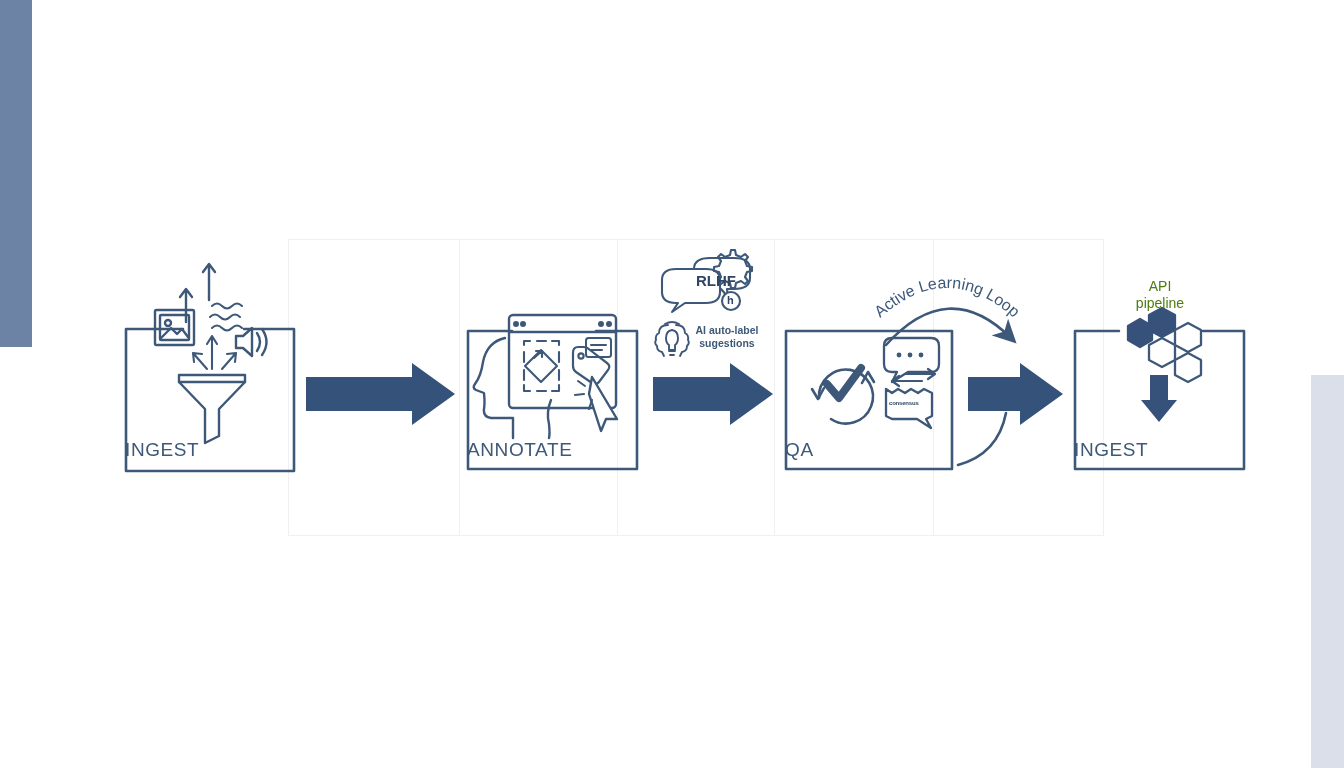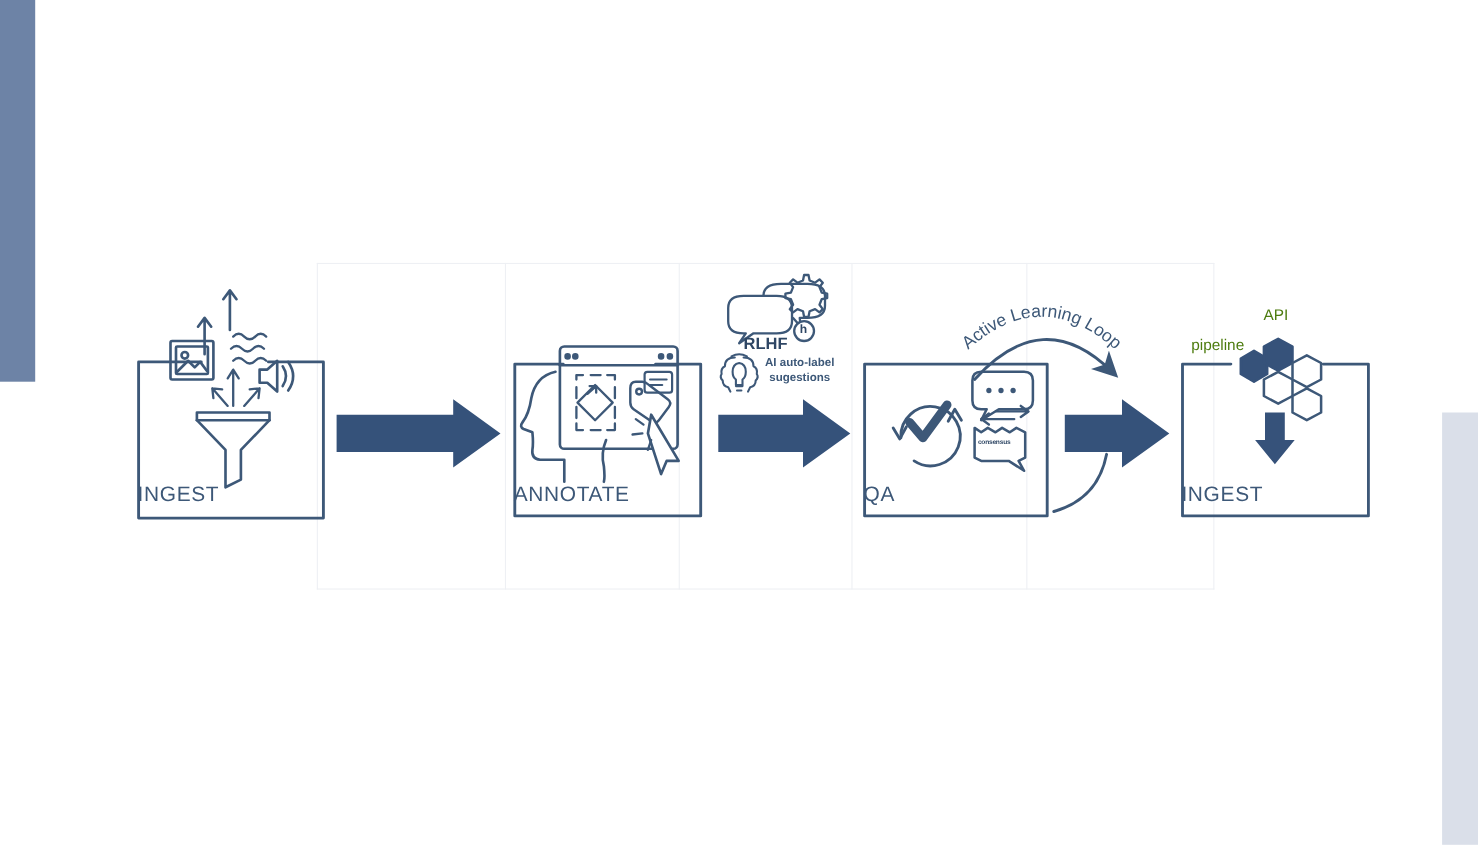--- a/index.html
+++ b/index.html
@@ -327,25 +327,25 @@
 </svg>
 
 <div class="stage-label" style="left:125px; top:439px; width:170px;">INGEST</div>
 
 <div class="stage-label" style="left:467px; top:439px; width:175px;">ANNOTATE</div>
 
 <div class="stage-label" style="left:785px; top:439px; width:134px;">QA</div>
 
 <div class="stage-label" style="left:1074px; top:439px; width:171px;">INGEST</div>
 
-<div class="rlhf-label" style="left:676px; top:272px;margin-top:32px;">RLHF</div>
+<div class="rlhf-label" style="left:696px; top:272px;">RLHF</div>
 
 <div class="gear-h" style="left:727px; top:294px;">h</div>
 
 <div class="note-label" style="left:688px; top:324px; width:78px;">AI auto-label</div>
 <div class="note-label" style="left:688px; top:337px; width:78px;">sugestions</div>
 
 <div class="bubble-garble" style="left:889px; top:400px;">consensus</div>
 
 <div class="api-label" style="left:1110px; top:278px; width:100px;">API</div>
-<div class="api-label" style="left:1057px; top:295px; width:100px;margin-top:10px;">pipeline</div>
+<div class="api-label" style="left:1110px; top:295px; width:100px;">pipeline</div>
 
 </div>
 
 </body></html>

